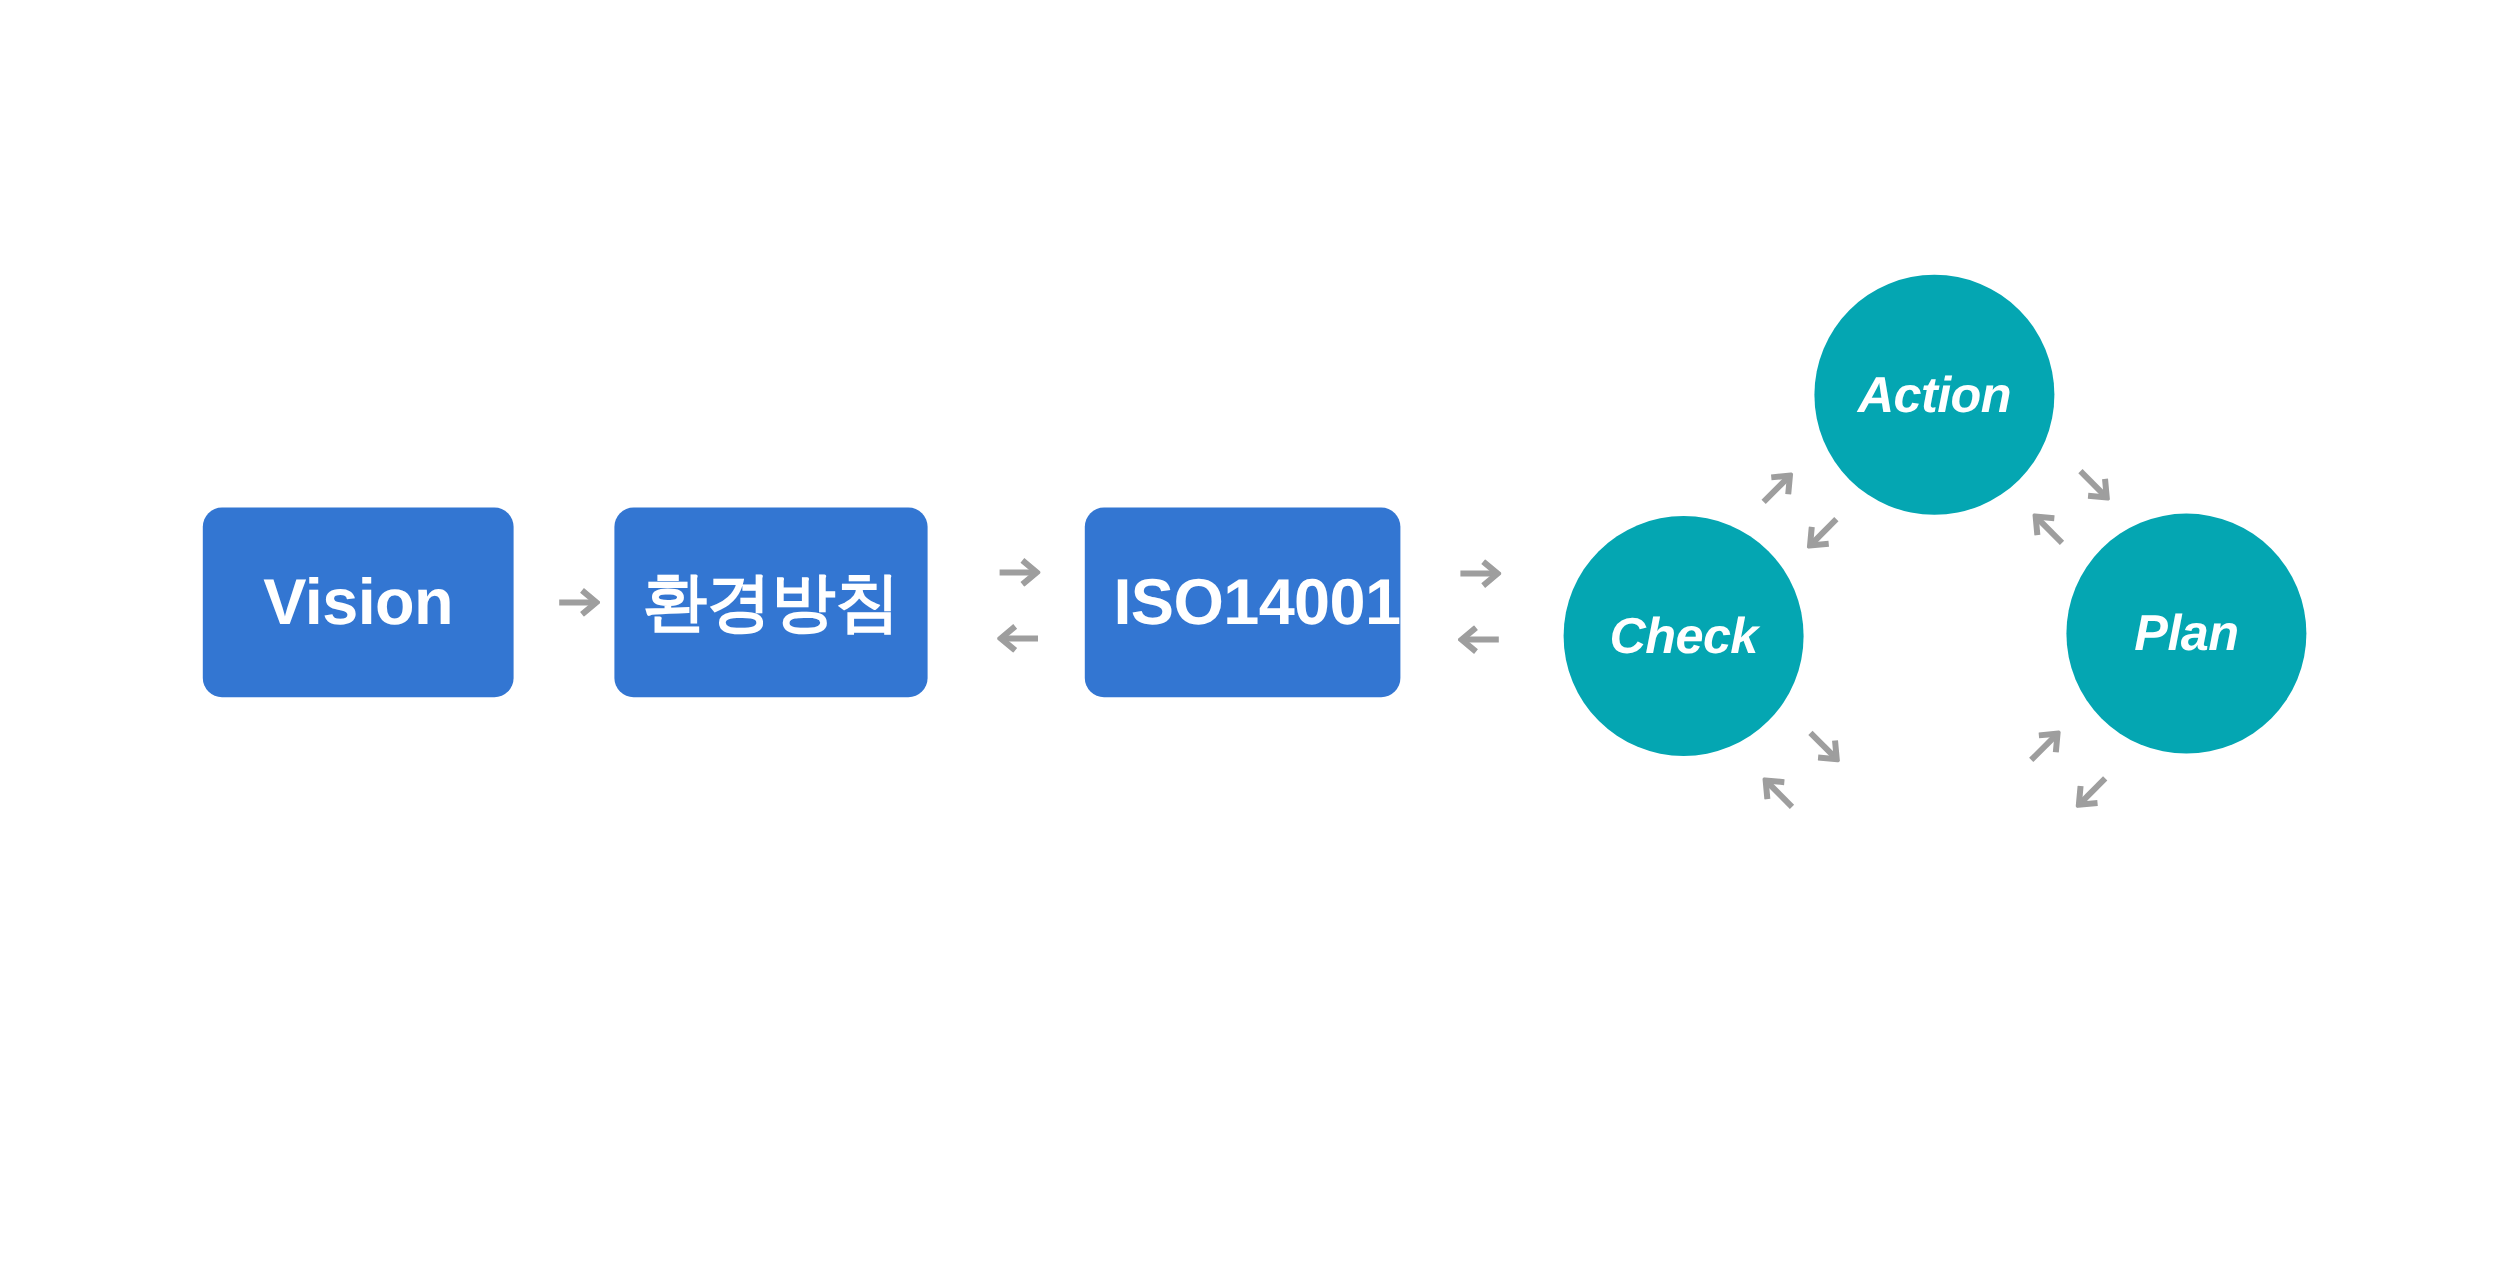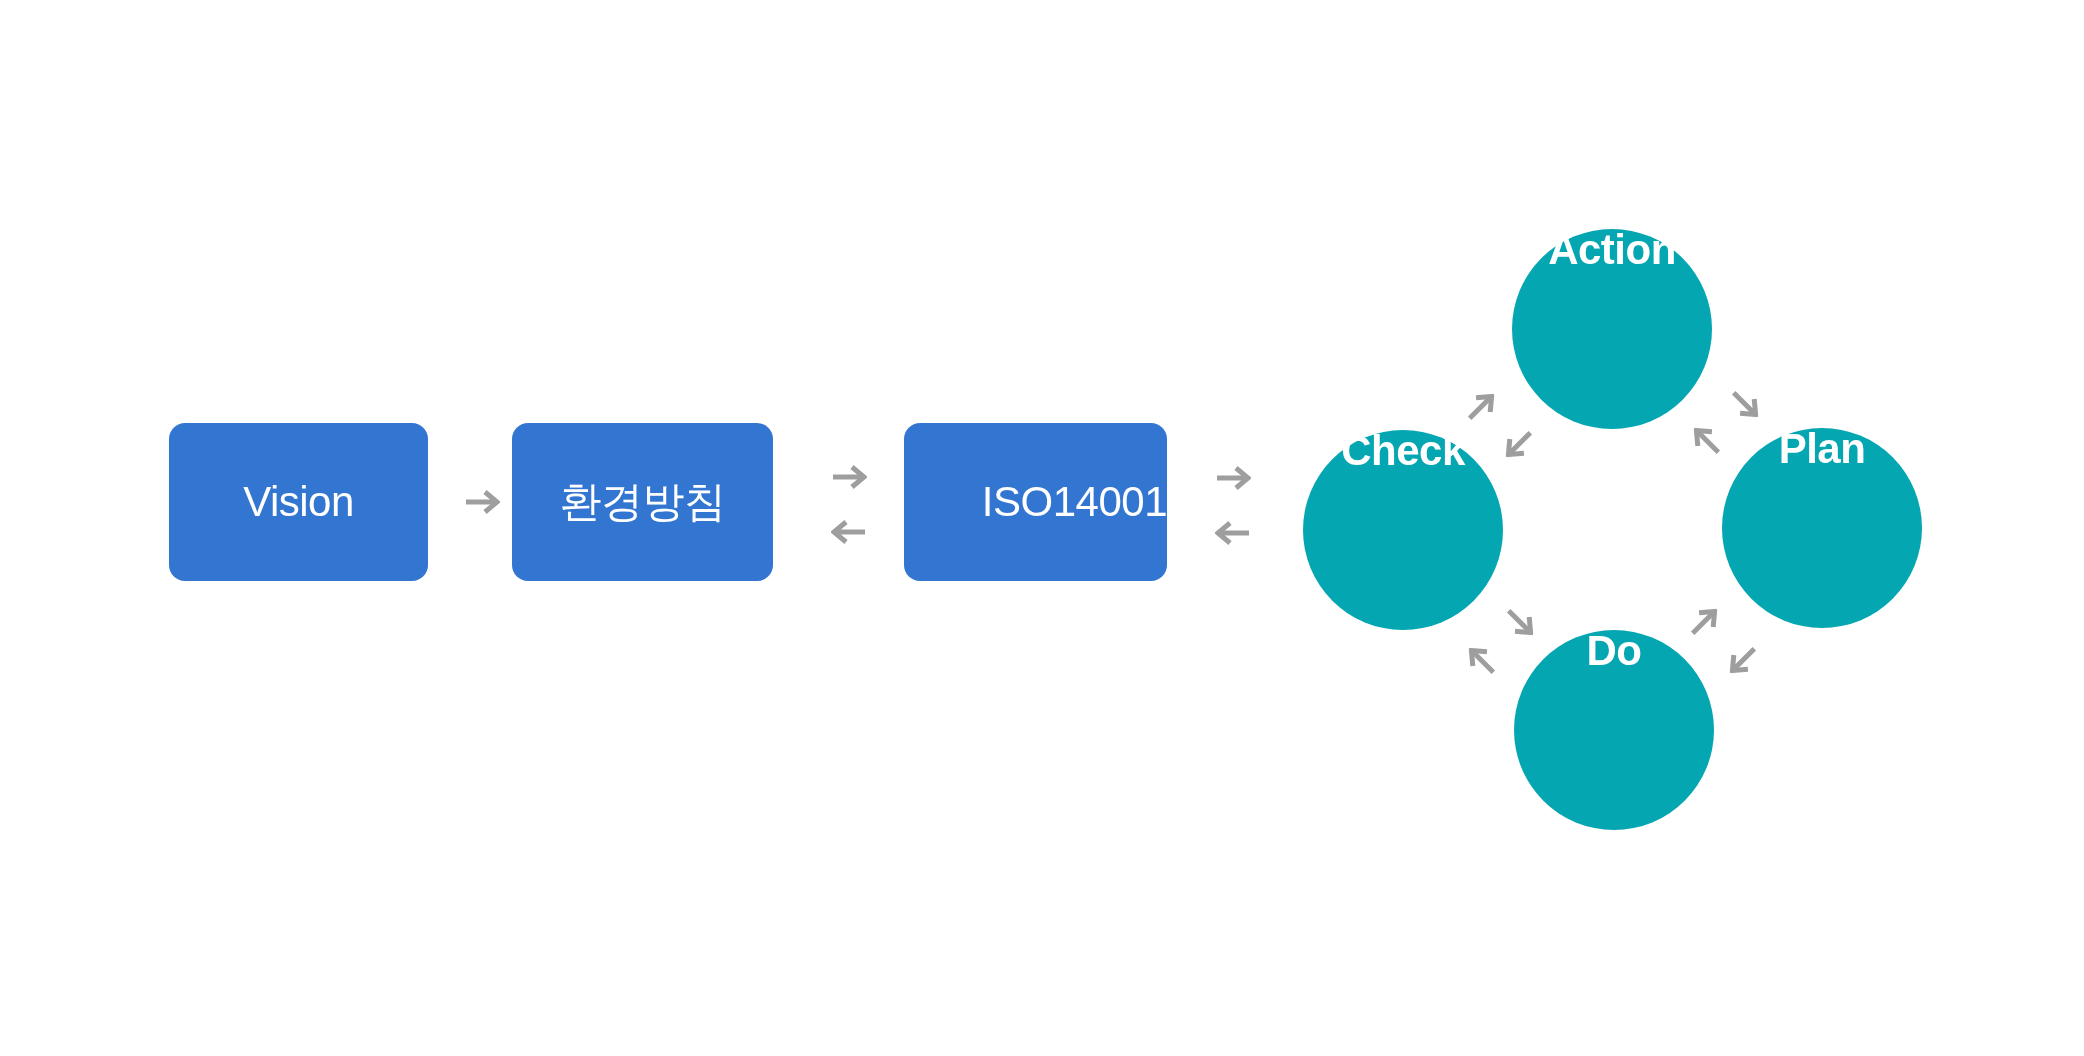--- a/index.html
+++ b/index.html
@@ -27,35 +27,36 @@
     position: absolute;
     height: 158px;
     background: var(--box-fill);
     border-radius: 16px;
     display: flex;
     align-items: center;
     justify-content: center;
   }
   .flow-box .label {
     color: var(--label-text);
-    font-size: 42px;
-    font-weight: 400;
+    font-size: 54px;
+    font-weight: 700;
     letter-spacing: -0.5px;
     line-height: 1;
     white-space: nowrap;
   }
   .pdca-circle {
     position: absolute;
     width: 200px;
     height: 200px;
     background: var(--circle-fill);
     border-radius: 50%;
     display: flex;
-    align-items: flex-start;
+    align-items: center;
     justify-content: center;
+    font-style: italic;
   }
   .pdca-circle .label {
     color: var(--label-text);
     font-size: 42px;
     font-weight: 700;
     letter-spacing: -0.5px;
     line-height: 1;
     white-space: nowrap;
   }
   .arrow {
@@ -134,23 +135,20 @@
   </div>
 
   <div class="pdca-circle" style="left:1722px; top:428px;">
     <span class="label">Plan</span>
   </div>
 
   <div class="pdca-circle" style="left:1303px; top:430px;">
     <span class="label">Check</span>
   </div>
 
-  <div class="pdca-circle" style="left:1514px; top:630px;">
-    <span class="label">Do</span>
-  </div>
 
   <span class="arrow dir-up-right" style="left:1463px; top:395px;">
     <svg viewBox="0 0 36 24">
         <line x1="2" y1="12" x2="31" y2="12"></line>
         <polyline points="21,2 33,12 21,22"></polyline>
       </svg>
   </span>
   <span class="arrow dir-down-left" style="left:1501px; top:432px;">
     <svg viewBox="0 0 36 24">
         <line x1="2" y1="12" x2="31" y2="12"></line>

